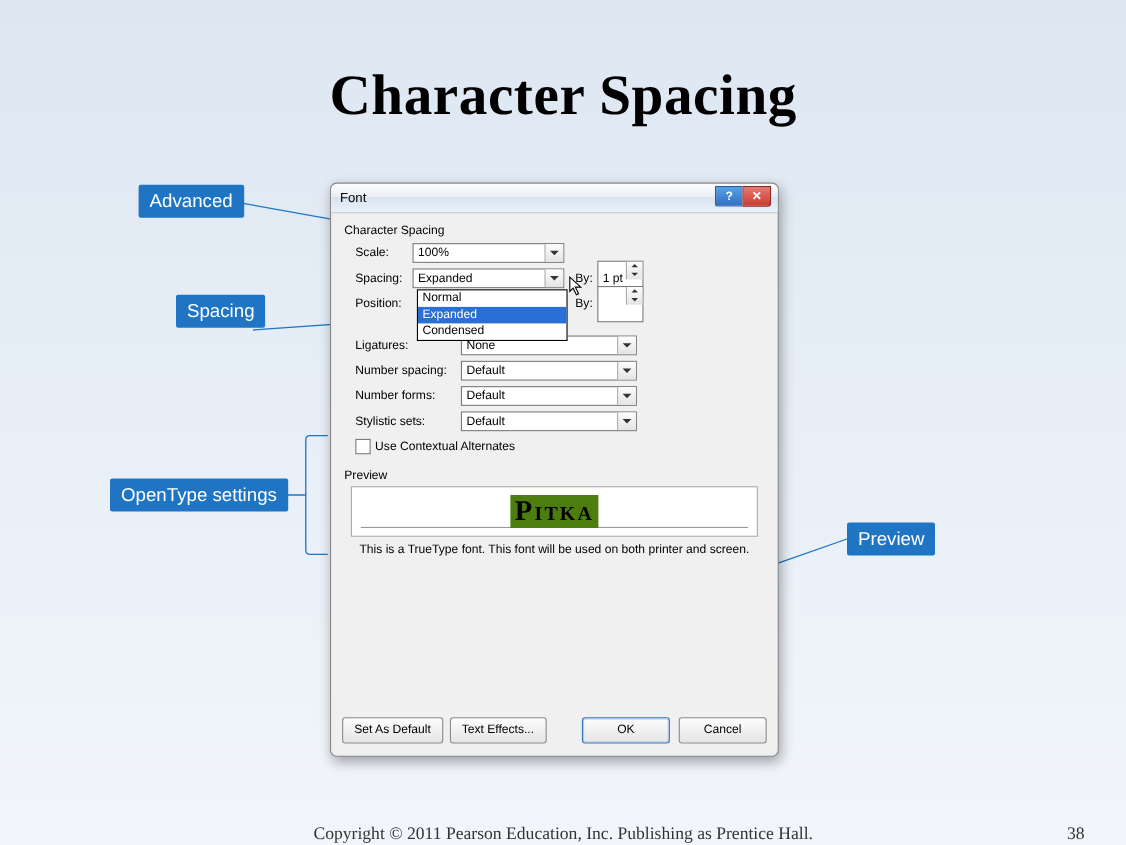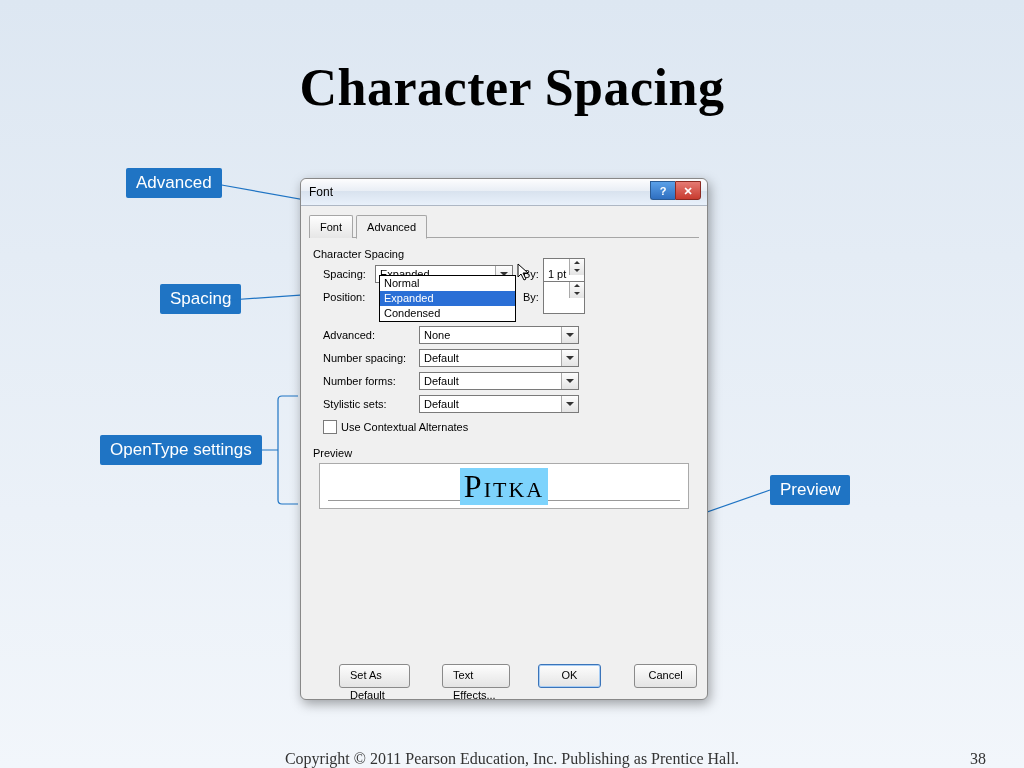--- a/index.html
+++ b/index.html
@@ -29,36 +29,36 @@
   .callout {
     position: absolute;
     background: #1f74c4;
     color: #fff;
     font-size: 17px;
     padding: 5px 10px;
     border-radius: 2px;
     white-space: nowrap;
   }
   .callout.advanced { top: 168px; left: 126px; }
-  .callout.spacing  { top: 284px; left: 160px; }
+  .callout.spacing  { top: 268px; left: 160px; }
   .callout.opentype { top: 435px; left: 100px; }
   .callout.preview  { top: 475px; left: 770px; }
 
   
   svg.overlay {
     position: absolute;
     top: 0; left: 0;
     width: 1024px; height: 768px;
     pointer-events: none;
   }
 
   
   .dialog {
     position: absolute;
-    top: 178px;
+    top: 166px;
     left: 300px;
     width: 406px;
     height: 520px;
     background: #f0f0f0;
     border: 1px solid #888;
     border-radius: 6px;
     box-shadow: 2px 4px 12px rgba(0,0,0,0.35);
     font-size: 11px;
     color: #000;
   }
@@ -220,26 +220,26 @@
     position: relative;
   }
   .preview-underline {
     position:absolute;
     bottom:7px; left:8px; right:8px;
     border-bottom:1px solid #999;
   }
   .preview-text {
     font-family: "Trajan Pro", "Times New Roman", serif;
     font-variant: small-caps;
-    font-weight: normal;
-    font-size: 32px;
+    font-weight: bold;
+    font-size: 26px;
     letter-spacing: 2px;
     position: relative;
     z-index: 2;
-    background: #7dd3fc;
+    background: #4d7c0f;
     padding: 0 4px;
   }
   .preview-note {
     text-align:center;
     font-size:11px;
     margin-top:6px;
   }
 
   .btnbar {
     position:absolute;
@@ -251,21 +251,20 @@
   }
   .btn {
     height:22px;
     padding: 0 10px;
     border:1px solid #8a8a8a;
     background:linear-gradient(#fdfdfd,#e4e4e4);
     border-radius:3px;
     font-size:11px;
     line-height:20px;
     display:inline-block;
-    margin-left:28px;
   }
   .btn.ok {
     border:1px solid #3b74b9;
     box-shadow: 0 0 0 1px #a7cdf5 inset;
   }
 
   
   .cursor {
     position:absolute;
     top: 84px; left: 216px;
@@ -308,27 +307,30 @@
 
 <div class="dialog">
   <div class="titlebar">
     <span>Font</span>
     <div class="winbtns">
       <div class="winbtn help">?</div>
       <div class="winbtn close">✕</div>
     </div>
   </div>
 
-  <div class="tabs">
-    <span class="tab">Font</span>
-    <span class="tab active">Advanced</span>
-  </div>
 
   <div class="section-heading">Character Spacing</div>
 
+  <div class="row">
+    <label style="width:52px">Scale:</label>
+    <span class="combo" style="width:138px">
+      <span>100%</span>
+      <span class="arrow"></span>
+    </span>
+  </div>
 
   <div class="row">
     <label style="width:52px">Spacing:</label>
     <span class="combo" style="width:138px">
       <span>Expanded</span>
       <span class="arrow"></span>
     </span>
     <label style="margin:0 4px 0 10px">By:</label>
     <span class="spin">
       <span>1 pt</span>
@@ -360,21 +362,21 @@
   </div>
 
   <svg class="cursor" width="16" height="20">
     <path d="M1 1 L1 14 L4 11 L7 17 L9 16 L6 10 L11 10 Z" fill="#fff" stroke="#000" stroke-width="1"></path>
   </svg>
 
   <div style="height:12px"></div>
 
 
   <div class="row">
-    <label style="width:96px">Advanced:</label>
+    <label style="width:96px">Ligatures:</label>
     <span class="combo" style="width:160px">
       <span>None</span>
       <span class="arrow"></span>
     </span>
   </div>
   <div class="row">
     <label style="width:96px">Number spacing:</label>
     <span class="combo" style="width:160px">
       <span>Default</span>
       <span class="arrow"></span>
@@ -397,20 +399,21 @@
   <div class="row">
     <span class="checkbox"></span>
     <label>Use Contextual Alternates</label>
   </div>
 
   <div class="section-heading" style="margin-top:10px">Preview</div>
   <div class="preview-box">
     <div class="preview-underline"></div>
     <span class="preview-text">Pitka</span>
   </div>
+  <div class="preview-note">This is a TrueType font. This font will be used on both printer and screen.</div>
 
   <div class="btnbar">
     <span class="btn">Set As Default</span>
     <span style="width:6px"></span>
     <span class="btn">Text Effects...</span>
     <span style="flex:1"></span>
     <span class="btn ok" style="width:58px;text-align:center">OK</span>
     <span style="width:8px"></span>
     <span class="btn" style="width:58px;text-align:center">Cancel</span>
   </div>

